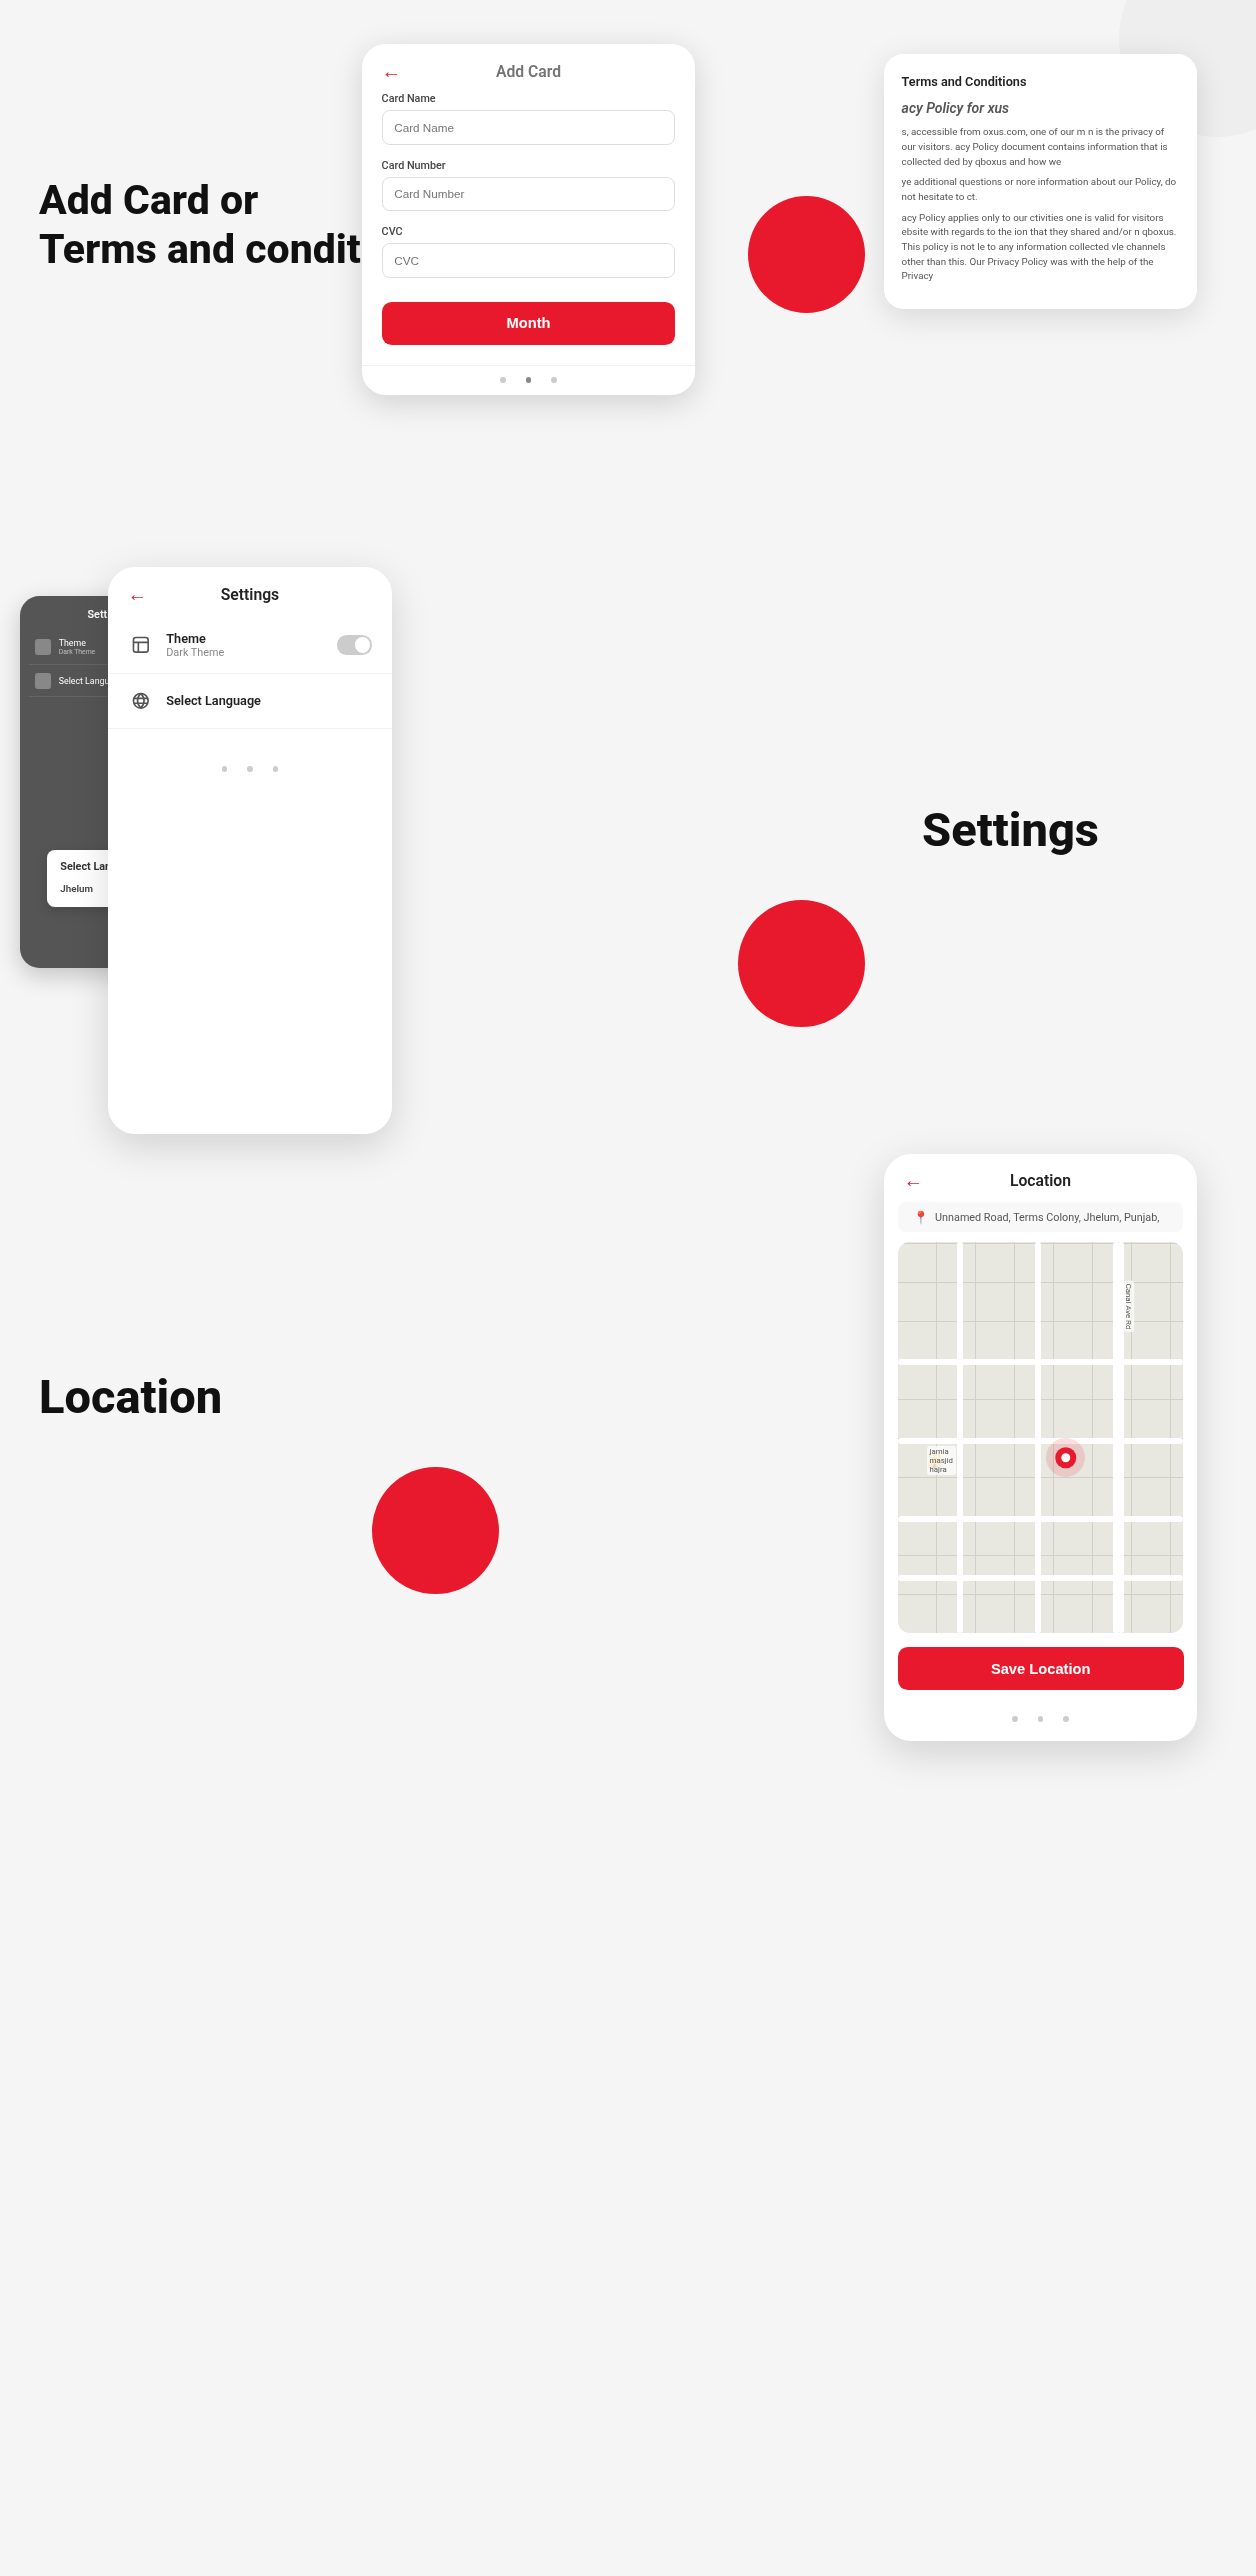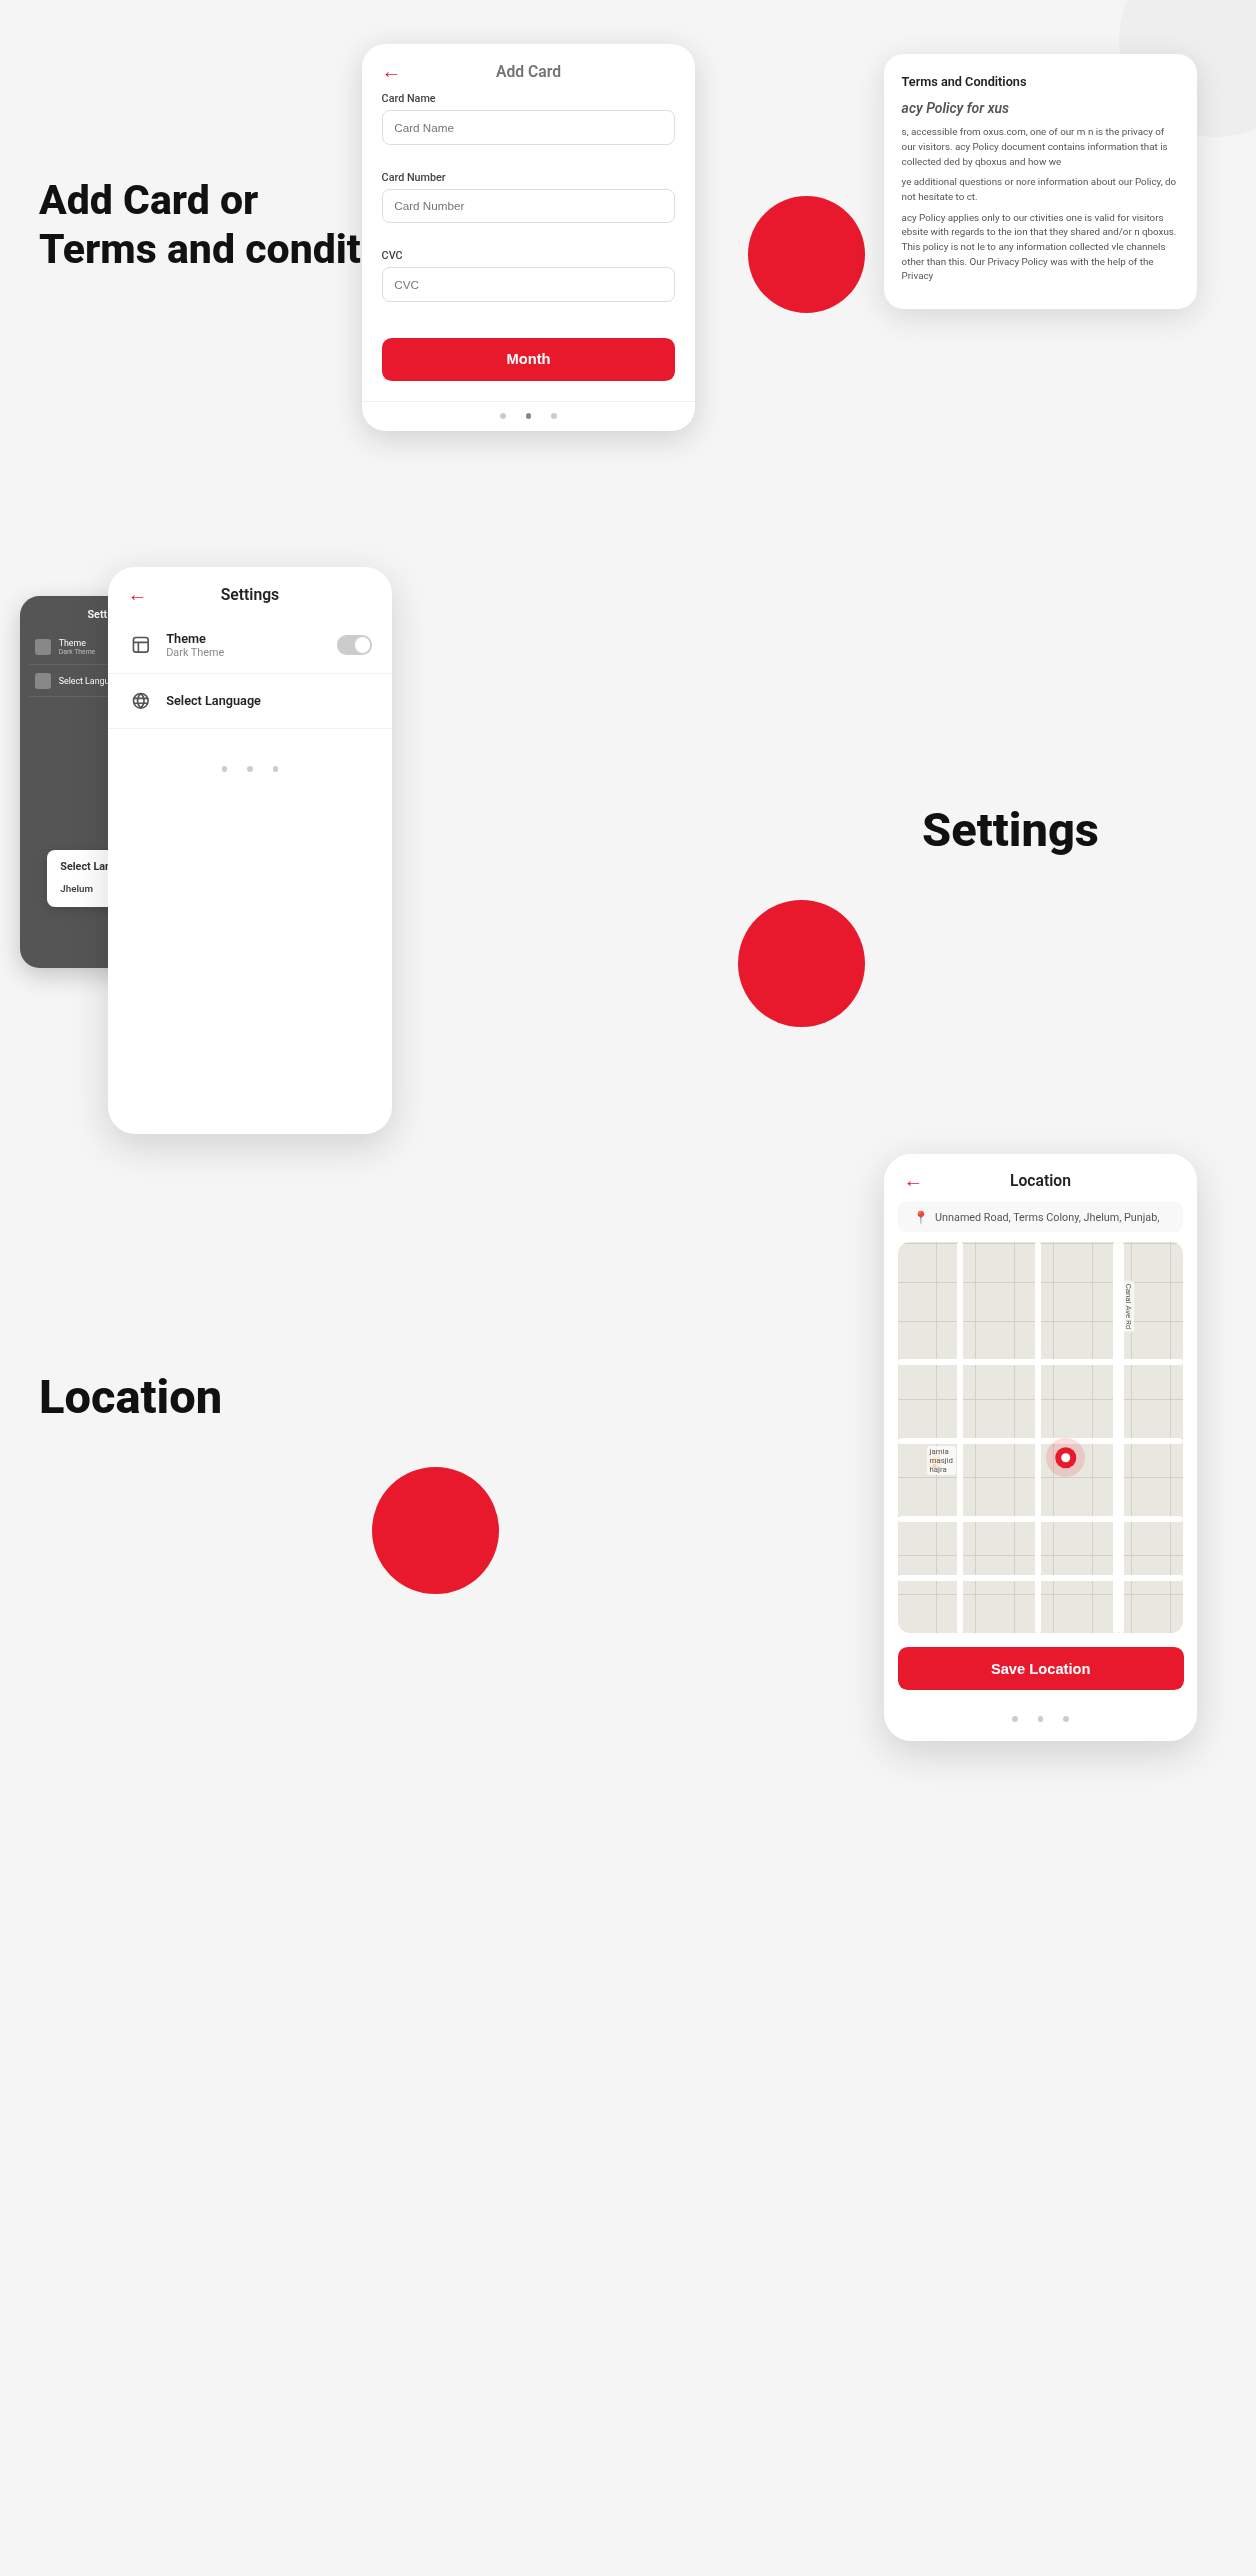--- a/index.html
+++ b/index.html
@@ -96,21 +96,21 @@
     }
     .add-card-title {
       font-size: 15.7px;
       font-weight: 600;
       color: #737373;
     }
     .add-card-body {
       padding: 0 19.6px 19.6px;
     }
     .form-group {
-      margin-bottom: 26px;
+      margin-bottom: 14px;
     }
     .form-label {
       font-size: 10.8px;
       color: #444;
       margin-bottom: 4.9px;
       display: block;
       font-weight: 500;
     }
     .form-input {
       width: 100%;

